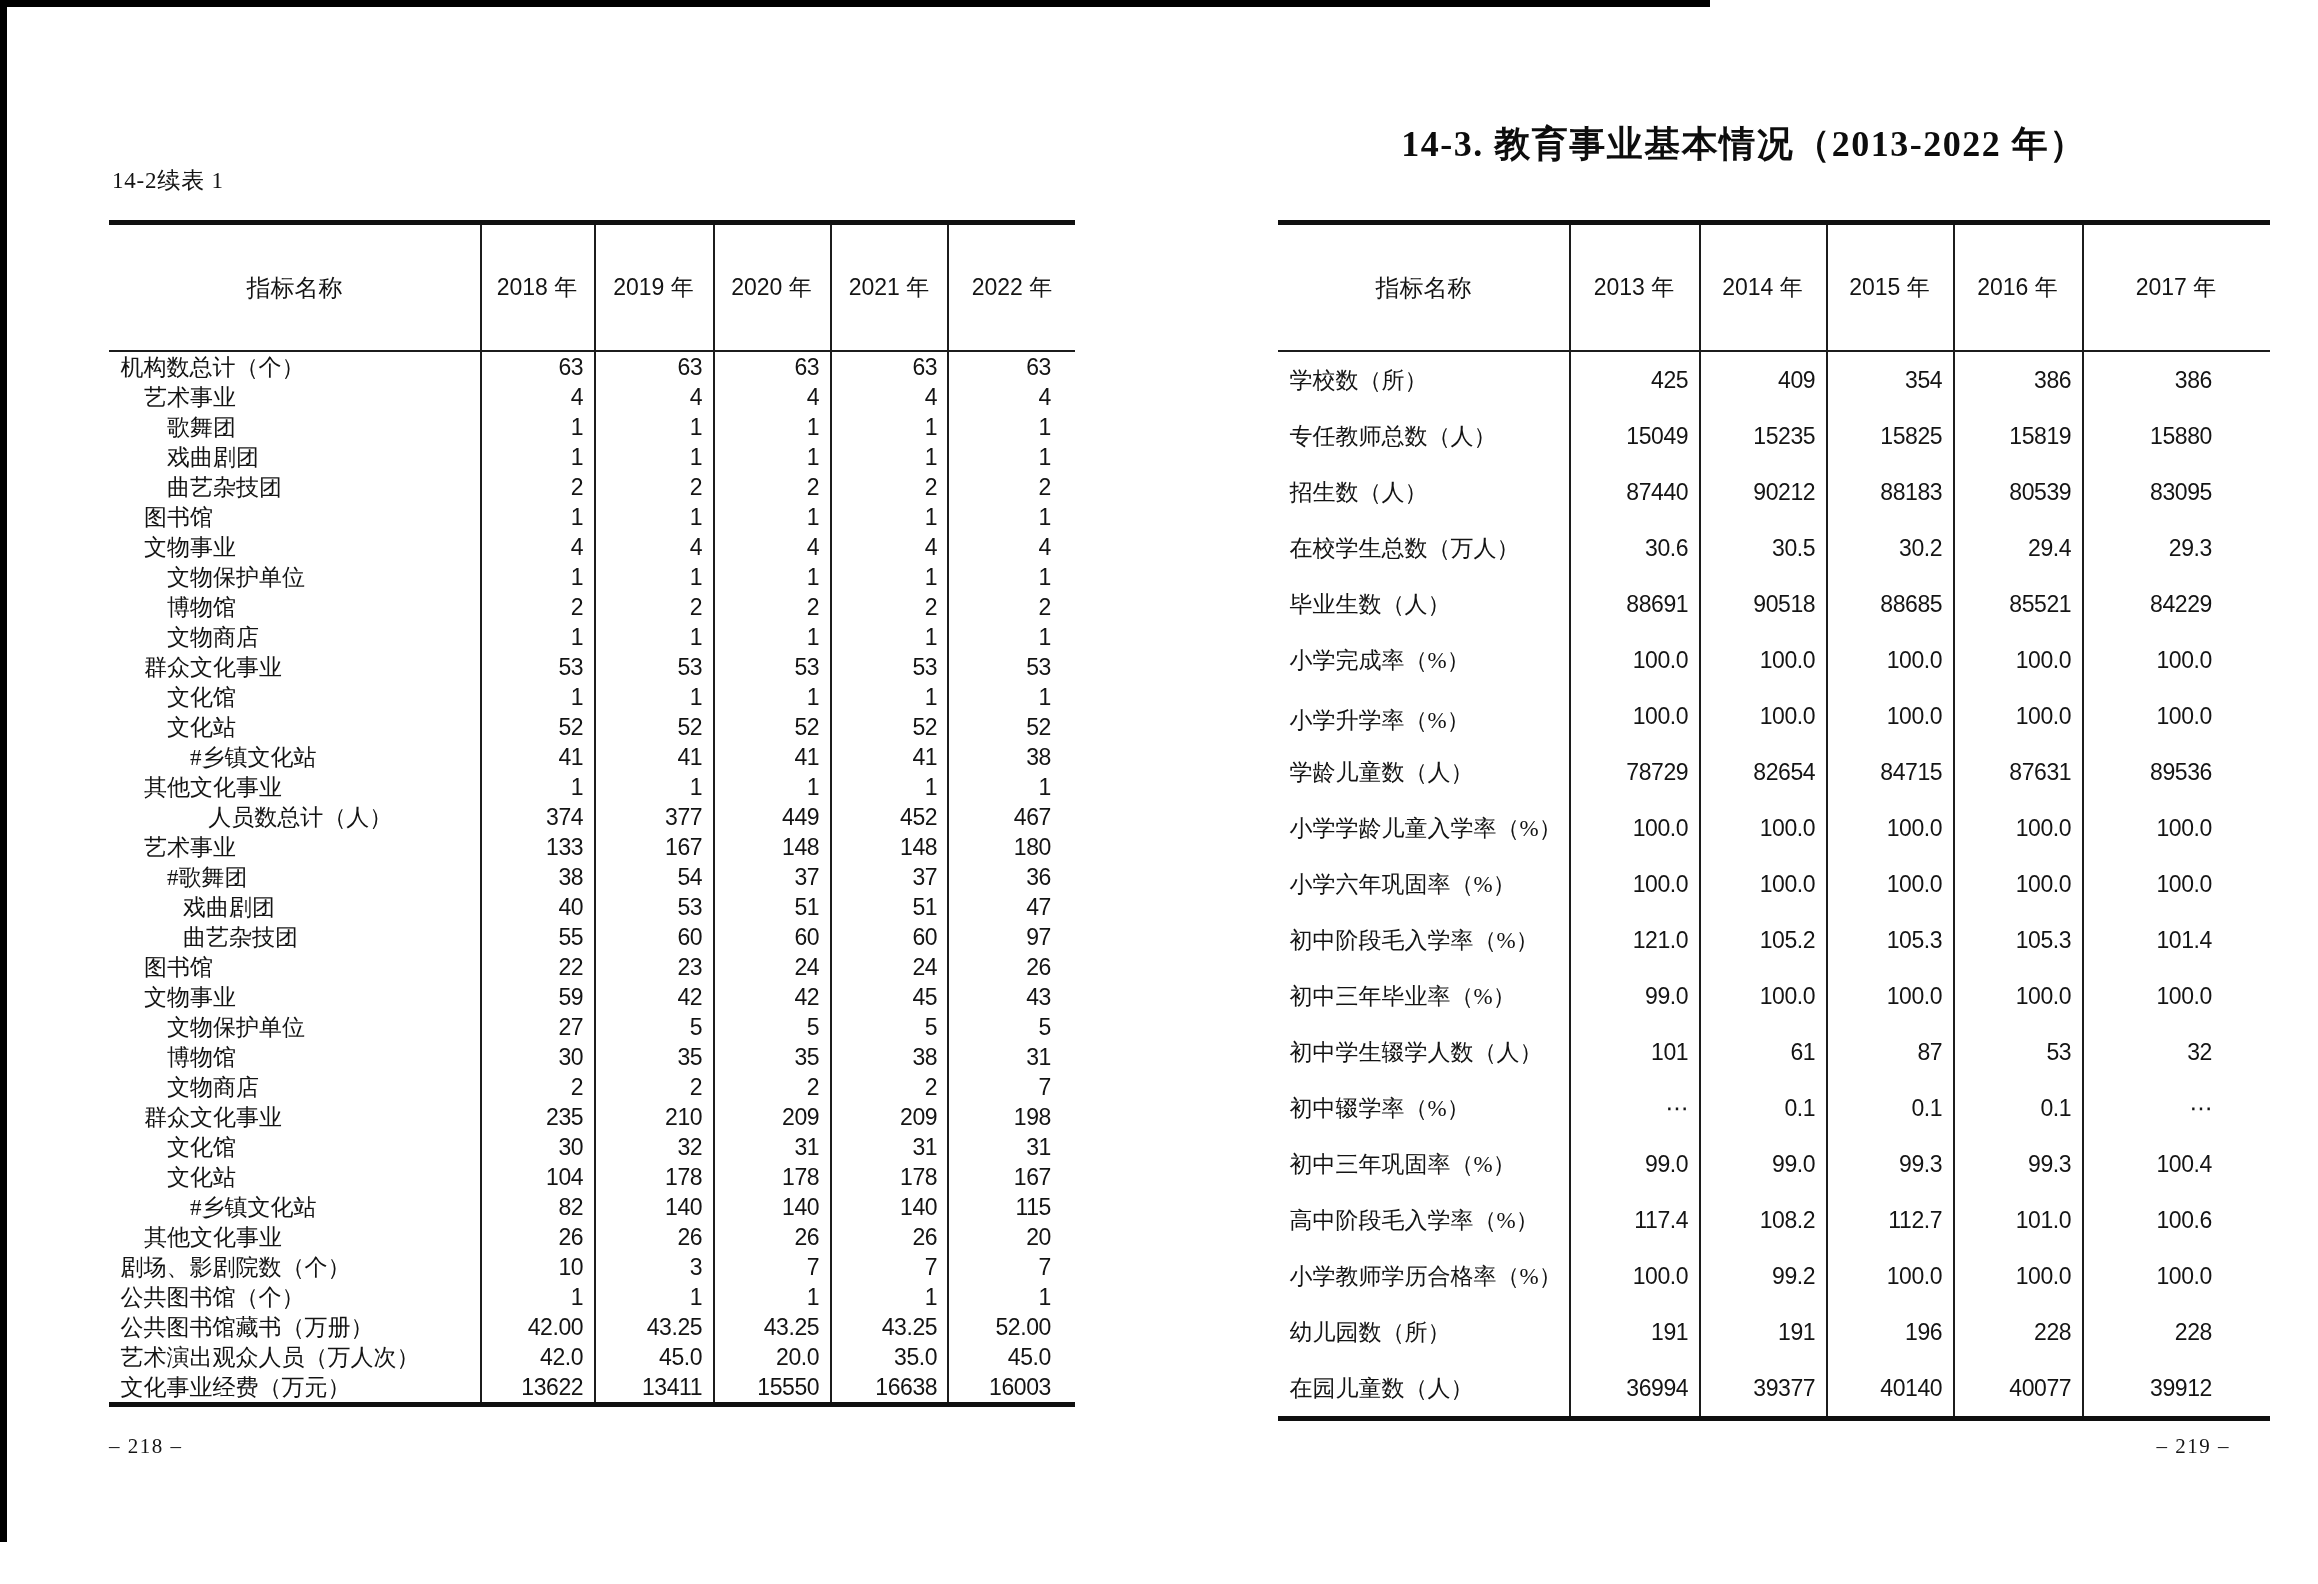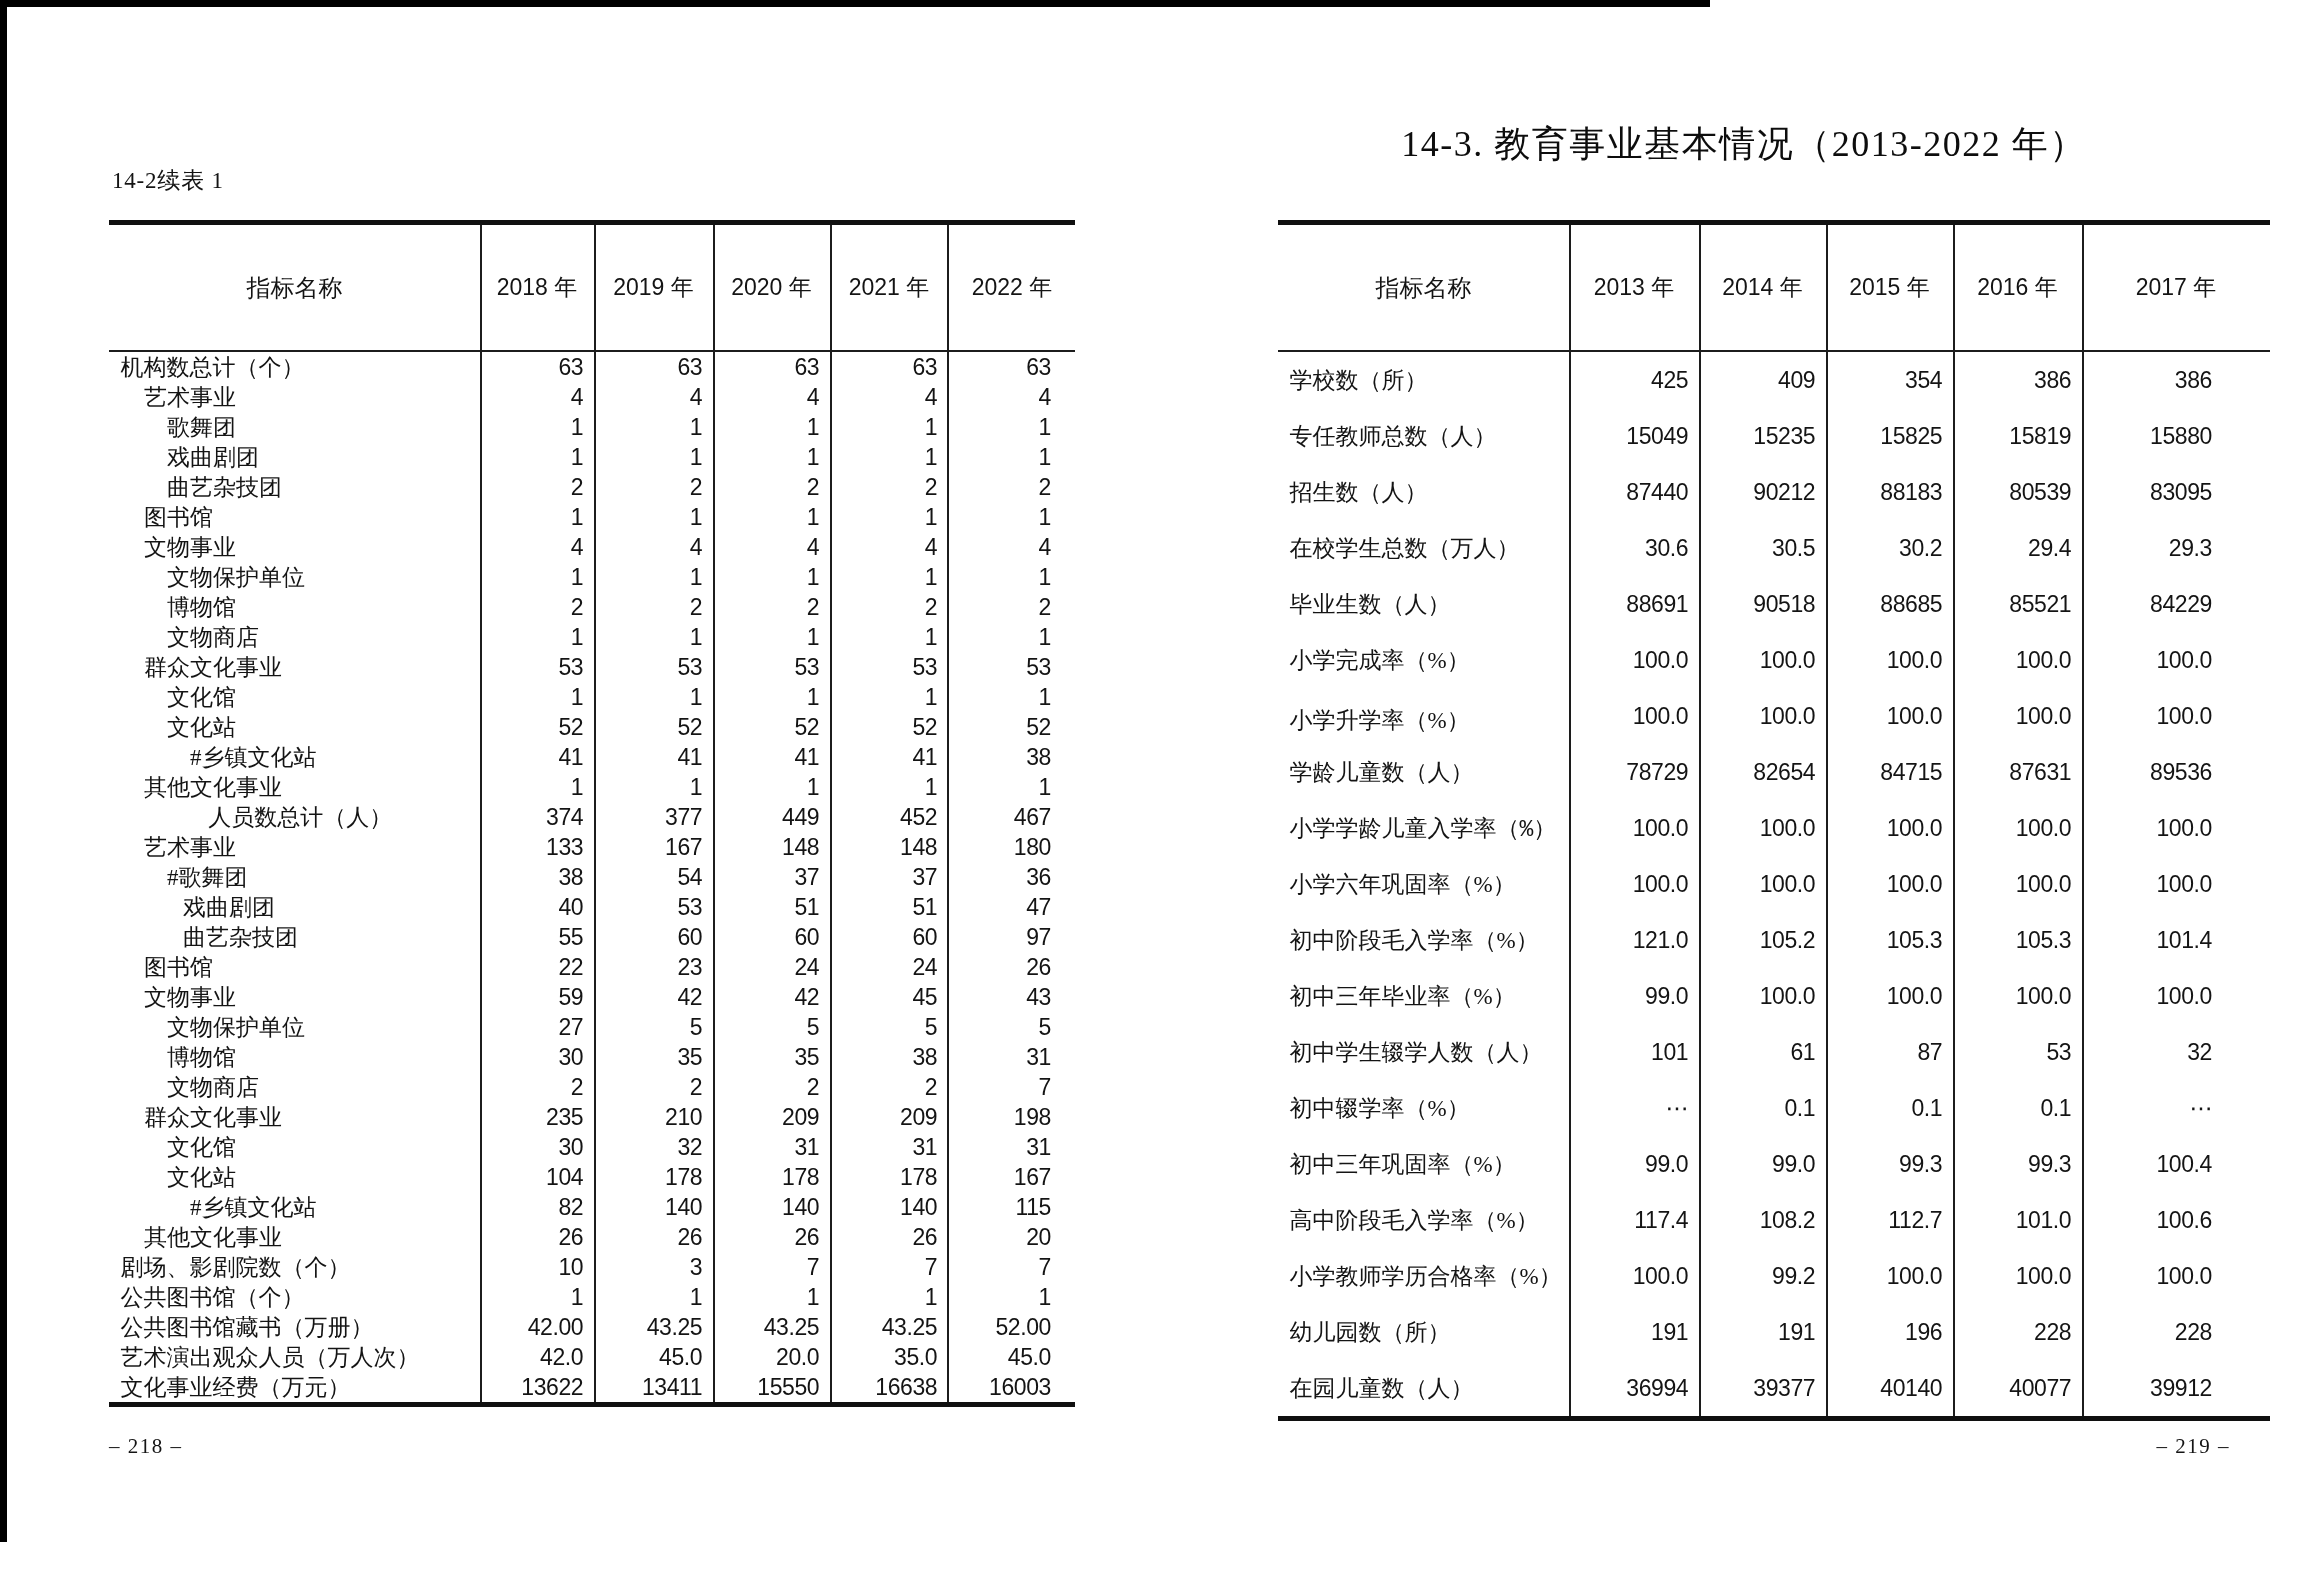--- a/index.html
+++ b/index.html
@@ -7,21 +7,21 @@
     width:2319px;height:1584px;position:relative;background:#ffffff;
     font-family:"Liberation Serif",serif;color:#141414;overflow:hidden;
   }
   
   .artifact-top{position:absolute;left:0;top:0;width:1710px;height:7px;background:#000;}
   .artifact-left{position:absolute;left:0;top:0;width:7px;height:1542px;background:#000;}
 
   .page-label{position:absolute;left:112px;top:165px;font-size:23px;letter-spacing:0.8px;white-space:nowrap;}
   .page-title{
     position:absolute;left:1248px;top:120px;width:992px;text-align:center;
-    font-size:36px;font-weight:400;letter-spacing:1.5px;white-space:nowrap;color:#0d0d0d;
+    font-size:36px;font-weight:700;letter-spacing:1.5px;white-space:nowrap;color:#0d0d0d;
   }
 
   .stat-table{
     position:absolute;top:220px;
     border-top:5.4px solid #101010;border-bottom:5.4px solid #101010;
   }
   #left-table{left:109px;width:966px;}
   #right-table{left:1278px;width:992px;}
 
   .t-header{display:grid;height:125px;border-bottom:2.3px solid #1c1c1c;align-items:center;}
@@ -427,21 +427,21 @@
       </div>
       <div class="t-row">
         <div class="c-label" style="padding-left: 11.5px;">学龄儿童数（人）</div>
         <div class="c-val">78729</div>
         <div class="c-val">82654</div>
         <div class="c-val">84715</div>
         <div class="c-val">87631</div>
         <div class="c-val last">89536</div>
       </div>
       <div class="t-row">
-        <div class="c-label" style="padding-left: 11.5px; font-family: Liberation Mono, monospace;">小学学龄儿童入学率（%）</div>
+        <div class="c-label" style="padding-left: 11.5px;">小学学龄儿童入学率（%）</div>
         <div class="c-val">100.0</div>
         <div class="c-val">100.0</div>
         <div class="c-val">100.0</div>
         <div class="c-val">100.0</div>
         <div class="c-val last">100.0</div>
       </div>
       <div class="t-row">
         <div class="c-label" style="padding-left: 11.5px;">小学六年巩固率（%）</div>
         <div class="c-val">100.0</div>
         <div class="c-val">100.0</div>

